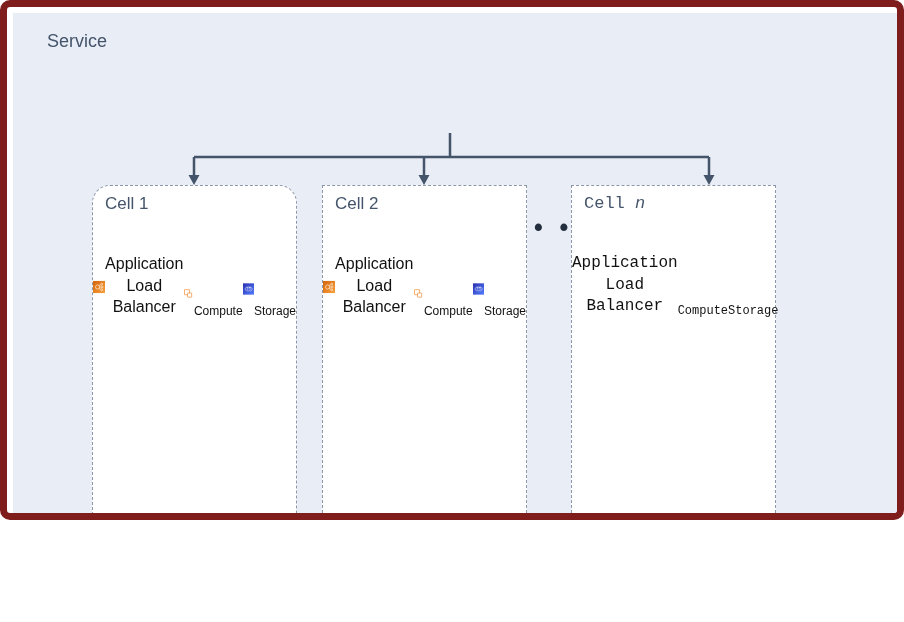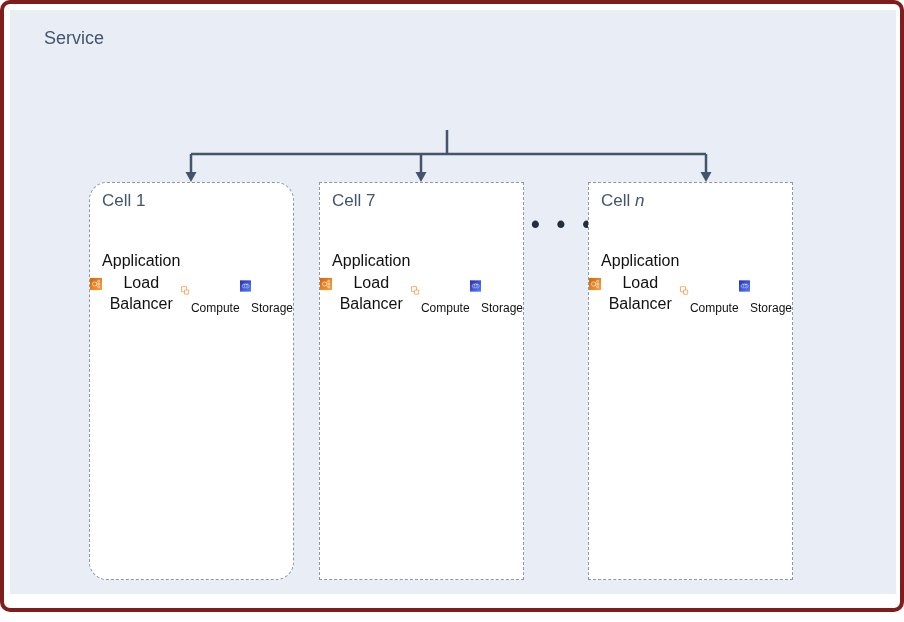--- a/index.html
+++ b/index.html
@@ -4,23 +4,23 @@
 <style>
   html, body {
     margin: 0;
     padding: 0;
     background: #ffffff;
     font-family: "Liberation Sans", sans-serif;
   }
   .frame {
     position: relative;
     width: 904px;
-    height: 612px;
+    height: 520px;
     box-sizing: border-box;
-    border: 4px solid #7f1d1d;
+    border: 7px solid #7f1d1d;
     border-radius: 10px;
     background: #ffffff;
     overflow: hidden;
   }
   .service {
     position: absolute;
     left: 6px;
     top: 6px;
     width: 886px;
     height: 584px;
@@ -60,21 +60,21 @@
     position: absolute;
     top: 172px;
     width: 205px;
     height: 398px;
     box-sizing: border-box;
     background: #ffffff;
     border: 1.5px dashed #8b96a8;
   }
   .cell-1 { left: 79px; border-radius: 18px; }
   .cell-2 { left: 309px; }
-  .cell-n { left: 578px; }
+  .cell-n { left: 558px; font-family: Liberation Mono, monospace; }
   .cell-title {
     position: absolute;
     left: 12px;
     top: 8px;
     font-size: 17px;
     color: #44546a;
   }
   .cell-title i { font-style: italic; }
   .cell-body {
     display: flex;
@@ -195,21 +195,21 @@
             <polyline points="44,20 53,32 44,44"></polyline>
             <ellipse cx="32" cy="23" rx="8" ry="3.2"></ellipse>
             <path d="M24,23 v16 a8,3.2 0 0 0 16,0 v-16"></path>
           </g>
         </svg>
         <div class="icon-label storage-label">Storage</div>
       </div>
     </div>
 
     <div class="cell cell-2">
-      <div class="cell-title"><span>Cell 7</span><i></i></div>
+      <div class="cell-title"><span>Cell 2</span><i></i></div>
       <div class="cell-body">
         <svg class="icon-alb" viewBox="0 0 64 64">
           <defs>
             <linearGradient id="og2" x1="0" y1="0" x2="1" y2="1">
               <stop offset="0" stop-color="#d4650b"></stop>
               <stop offset="1" stop-color="#f9a13c"></stop>
             </linearGradient>
           </defs>
           <rect width="64" height="64" fill="url(#og2)"></rect>
           <g stroke="#ffffff" stroke-width="3" fill="none">

